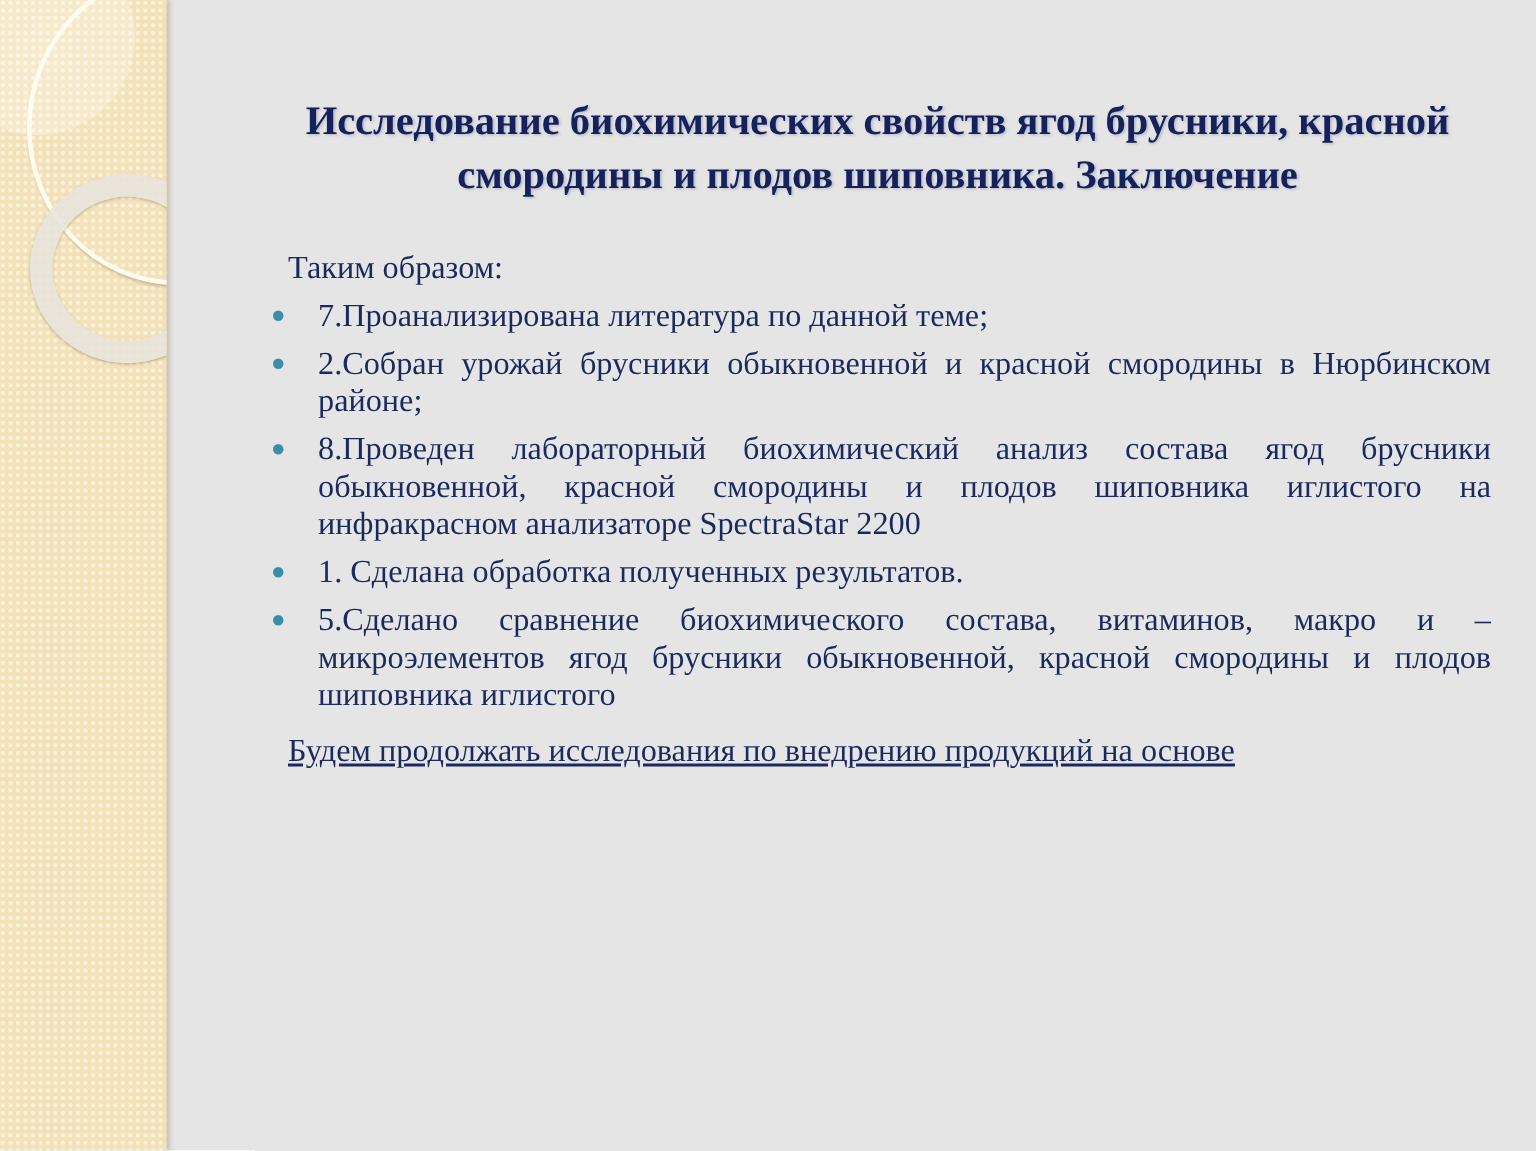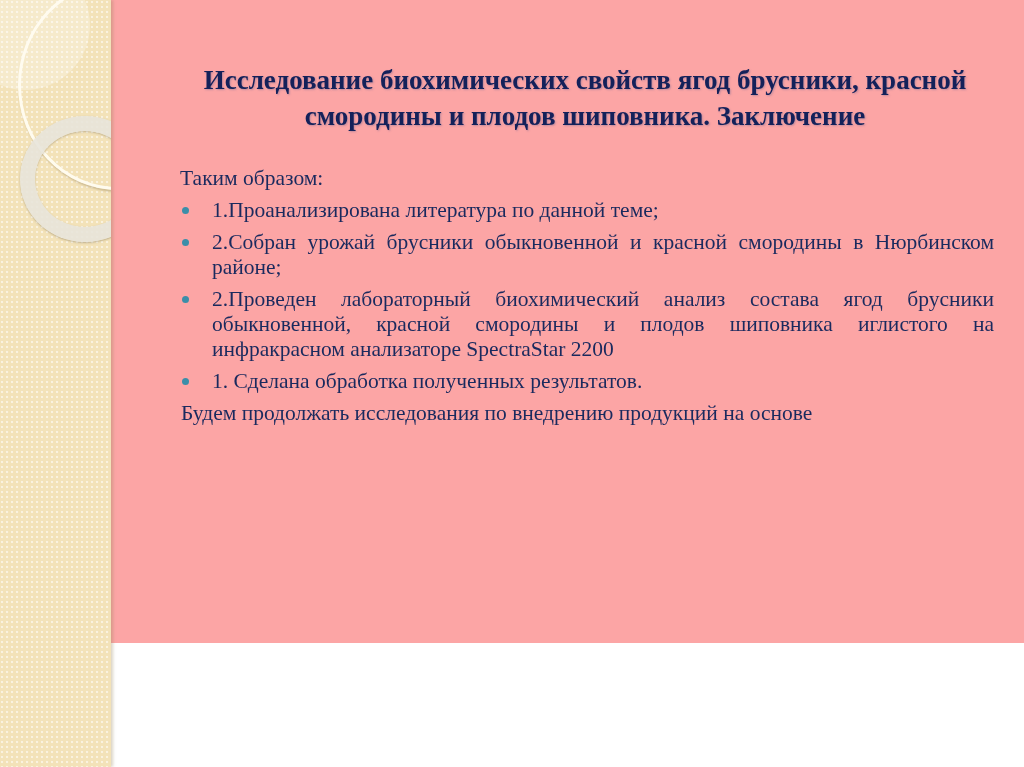--- a/index.html
+++ b/index.html
@@ -6,22 +6,22 @@
       margin: 0;
       padding: 0;
       width: 1024px;
       height: 767px;
       overflow: hidden;
       background: #ffffff;
     }
     .slide {
       position: relative;
       width: 1024px;
-      height: 643px;
-      background: #fca5a5;
+      height: 767px;
+      background: #e5e5e5;
     }
     .side-panel {
       position: absolute;
       left: 0;
       top: 0;
       width: 111px;
       height: 767px;
       background-color: #f3e2b8;
       background-image:
         radial-gradient(circle at 2px 2px, rgba(255,255,255,0.55) 1.2px, transparent 1.6px);
@@ -77,21 +77,21 @@
       position: absolute;
       left: 180px;
       top: 166px;
       width: 814px;
       font-family: "Liberation Serif", serif;
       font-size: 21.5px;
       line-height: 25px;
       color: #1a2a5e;
     }
     .intro {
-      margin: 0 0 7px 0;
+      margin: 0 0 7px 12px;
     }
     .bullet-list {
       list-style: none;
       margin: 0;
       padding: 0;
     }
     .bullet-item {
       position: relative;
       padding-left: 32px;
       margin-bottom: 7px;
@@ -100,23 +100,24 @@
     .bullet-dot {
       position: absolute;
       left: 2px;
       top: 9px;
       width: 7px;
       height: 7px;
       border-radius: 50%;
       background: #3b8ea9;
     }
     .closing {
-      margin: 1px;
+      margin: 12px;
       text-align: justify;
       text-indent: 0;
+      text-decoration: underline;
     }
     .closing-line2 {
       display: block;
       padding-left: 32px;
     }
   </style>
 </head>
 <body>
 
 <div class="slide">
@@ -126,32 +127,36 @@
     <div class="ring-small"></div>
   </div>
 
   <div class="title">Исследование биохимических свойств  ягод брусники, красной смородины и плодов шиповника. Заключение</div>
 
   <div class="content">
     <p class="intro">Таким образом:</p>
     <ul class="bullet-list">
       <li class="bullet-item">
         <span class="bullet-dot"></span>
-        <span>1.Проанализирована литература по данной теме;</span>
+        <span>7.Проанализирована литература по данной теме;</span>
       </li>
       <li class="bullet-item">
         <span class="bullet-dot"></span>
         <span>2.Собран урожай брусники обыкновенной и красной смородины в Нюрбинском районе;</span>
       </li>
       <li class="bullet-item">
         <span class="bullet-dot"></span>
-        <span>2.Проведен лабораторный биохимический анализ состава ягод брусники обыкновенной, красной смородины и плодов шиповника иглистого на инфракрасном анализаторе SpectraStar 2200</span>
+        <span>8.Проведен лабораторный биохимический анализ состава ягод брусники обыкновенной, красной смородины и плодов шиповника иглистого на инфракрасном анализаторе SpectraStar 2200</span>
       </li>
       <li class="bullet-item">
         <span class="bullet-dot"></span>
         <span>1. Сделана обработка полученных результатов.</span>
+      </li>
+      <li class="bullet-item">
+        <span class="bullet-dot"></span>
+        <span>5.Сделано сравнение биохимического состава, витаминов, макро и – микроэлементов ягод брусники обыкновенной, красной смородины и плодов шиповника иглистого</span>
       </li>
     </ul>
     <p class="closing">
       <span>Будем продолжать исследования по внедрению продукций на основе</span>
     </p>
   </div>
 </div>
 
 </body></html>

